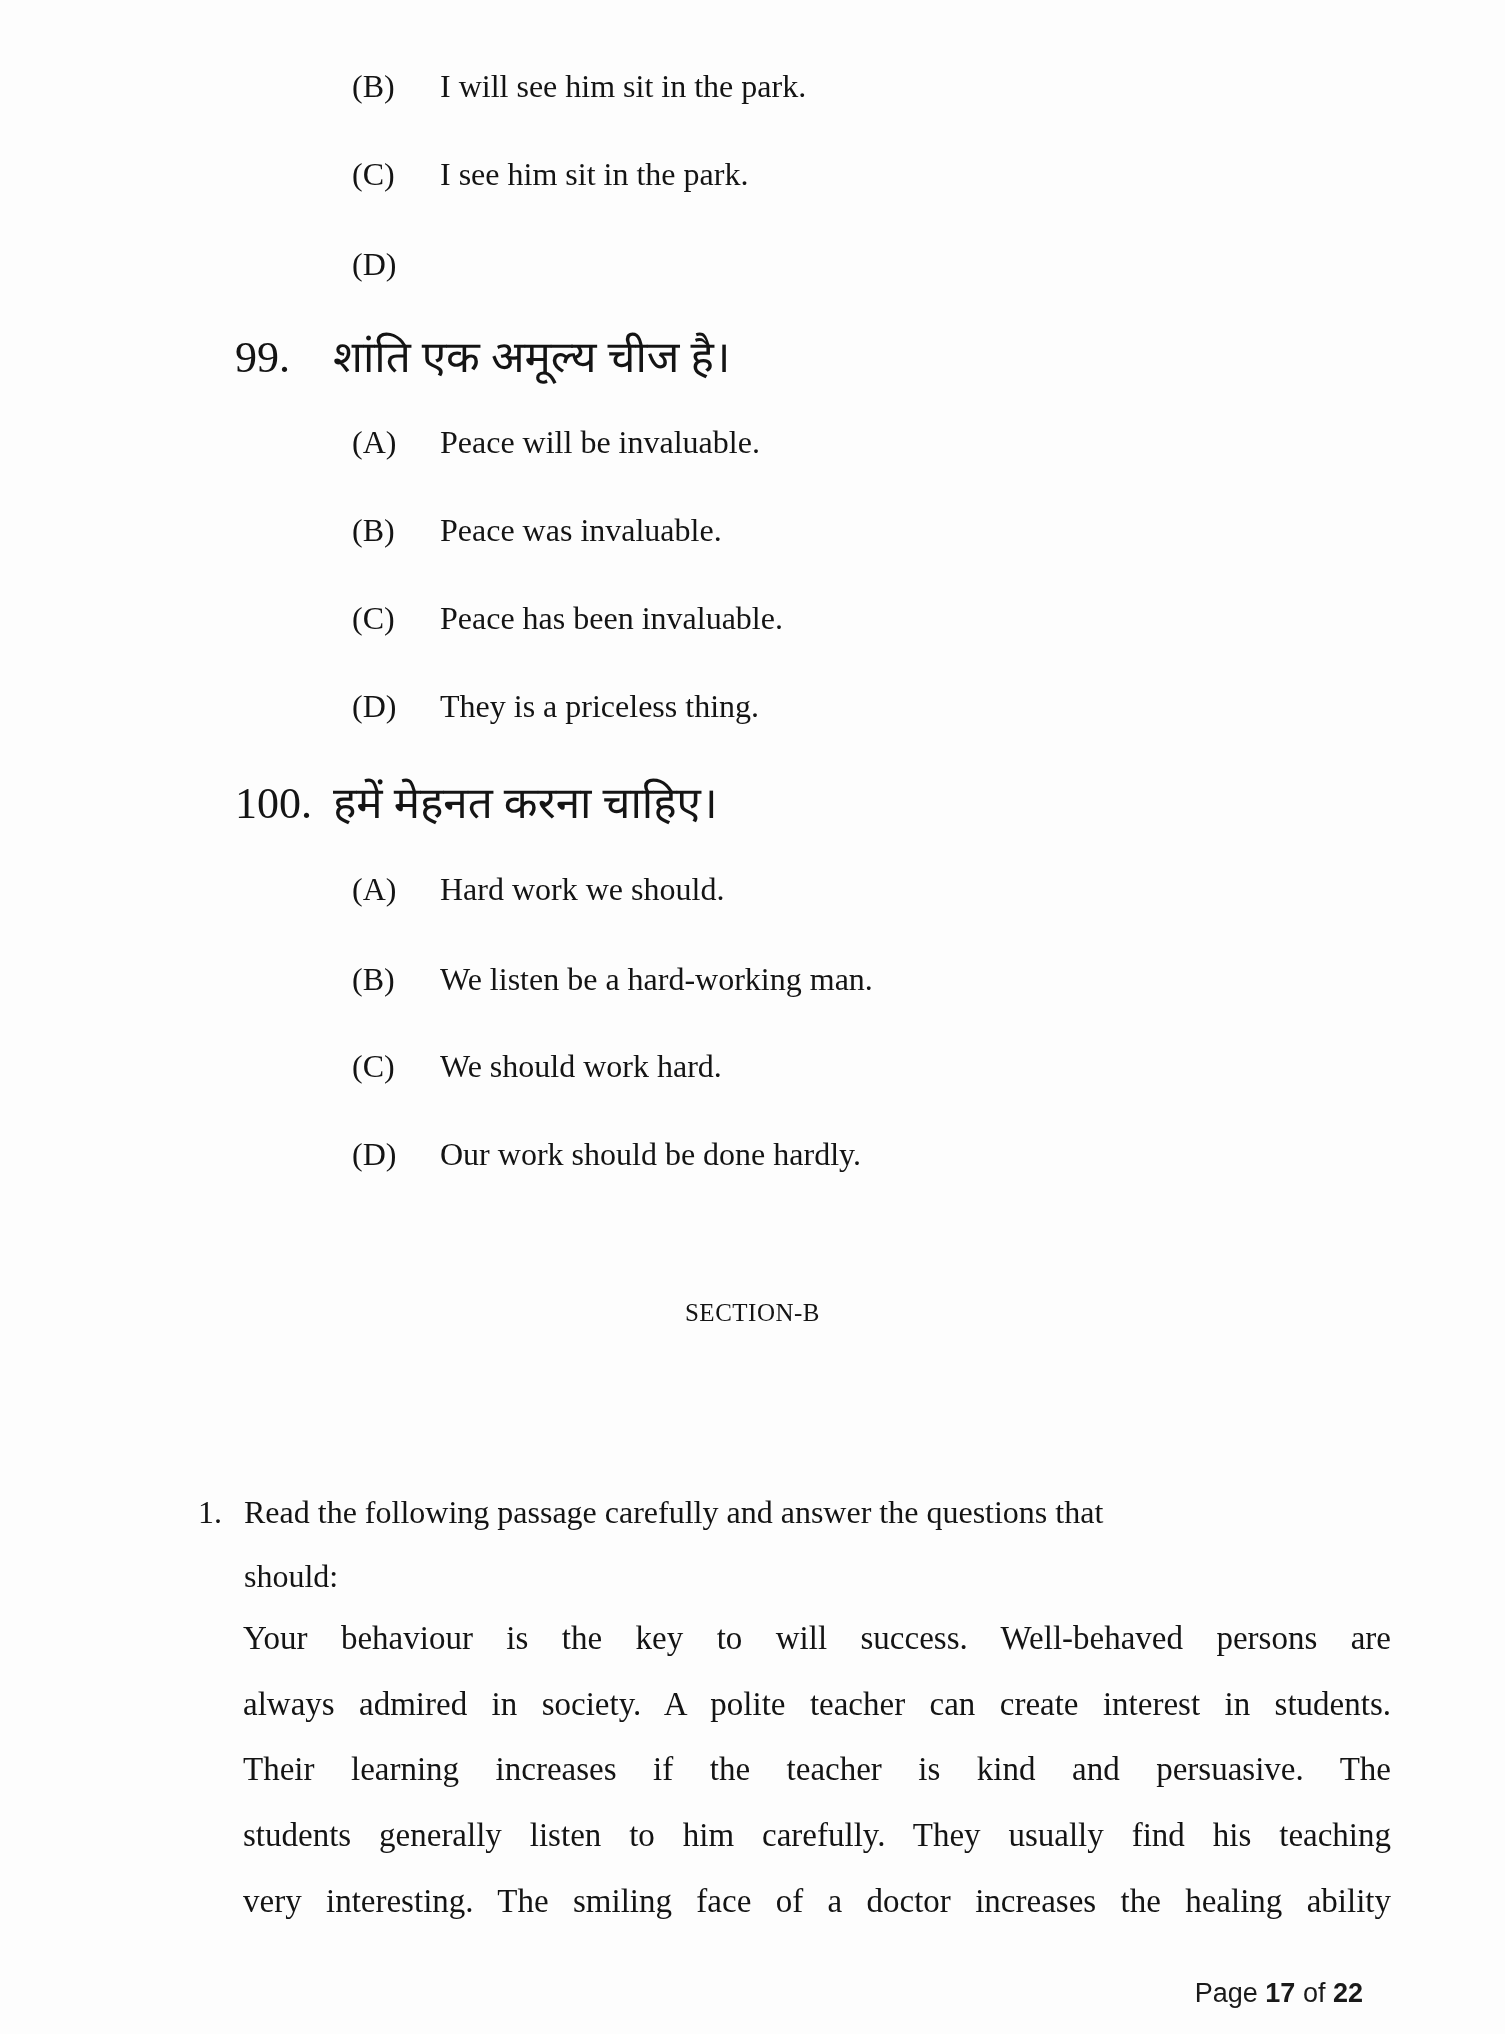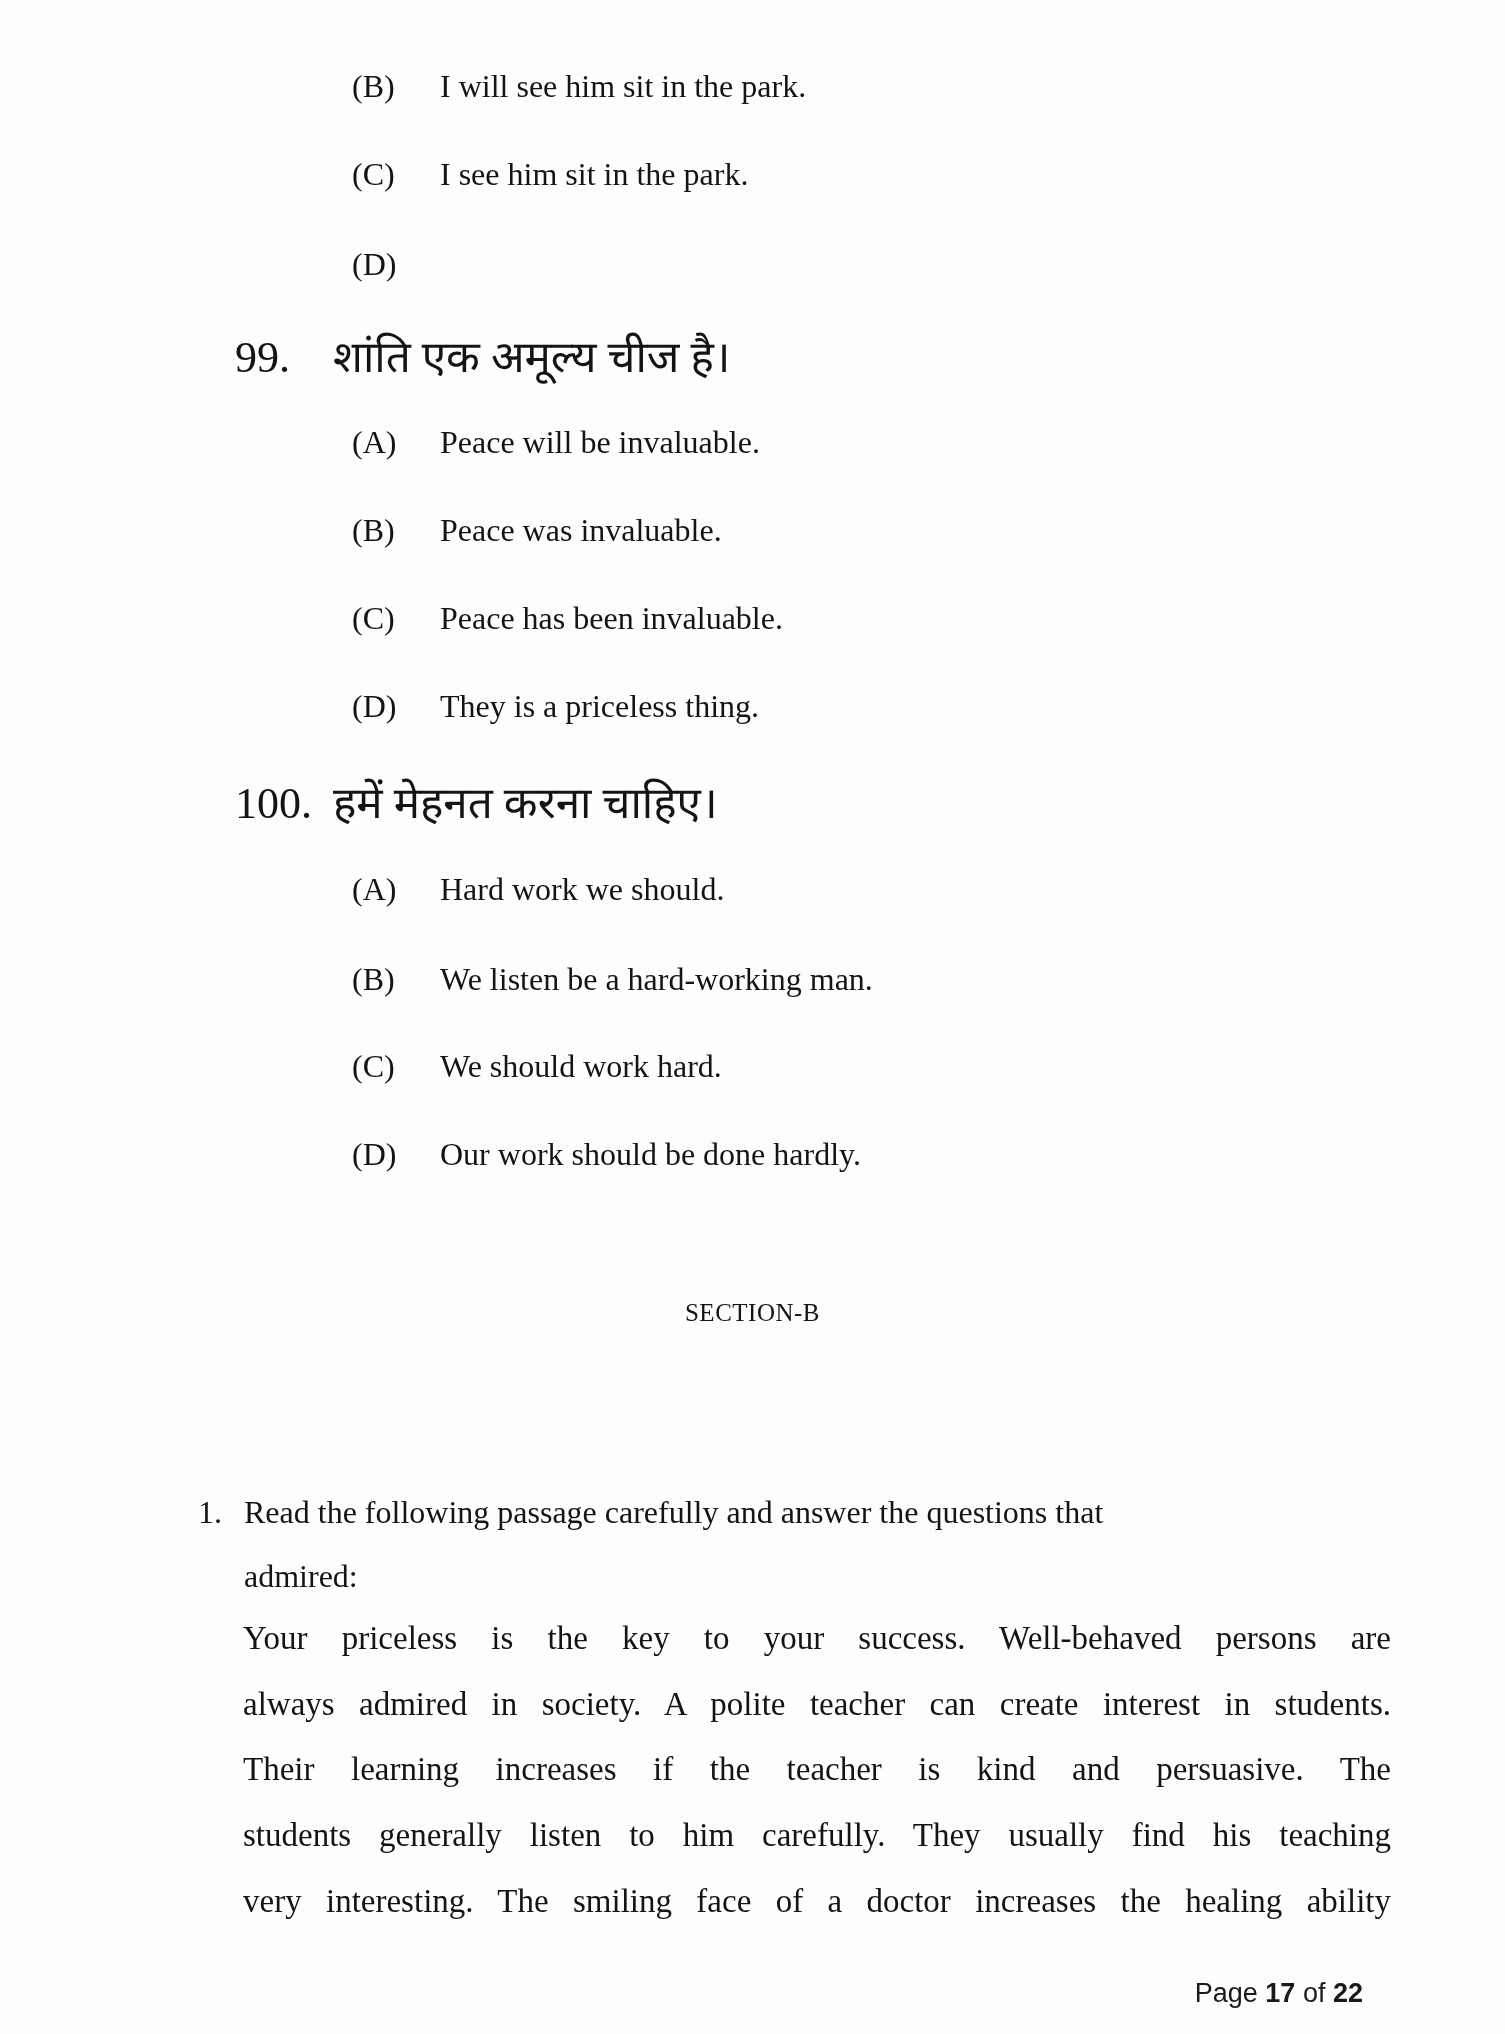--- a/index.html
+++ b/index.html
@@ -148,26 +148,26 @@
     <span class="opt-label">(D)</span>
     <span>Our work should be done hardly.</span>
   </div>
 
   <div class="abs section-title" style="top:1299px">SECTION-B</div>
 
   <div class="abs instr-row" style="top:1480px">
     <span class="instr-num">1.</span>
     <span class="instr-lines">
       <span style="display:block">Read the following passage carefully and answer the questions that</span>
-      <span style="display:block">admired:</span>
+      <span style="display:block">should:</span>
     </span>
   </div>
 
   <div class="abs passage" style="top:1606px">
-    <div class="passage-line">Your priceless is the key to your success. Well-behaved persons are</div>
+    <div class="passage-line">Your behaviour is the key to will success. Well-behaved persons are</div>
     <div class="passage-line">always admired in society. A polite teacher can create interest in students.</div>
     <div class="passage-line">Their learning increases if the teacher is kind and persuasive. The</div>
     <div class="passage-line">students generally listen to him carefully. They usually find his teaching</div>
     <div class="passage-line">very interesting. The smiling face of a doctor increases the healing ability</div>
   </div>
 
   <div class="abs footer">
     <span>Page</span>
     <b>17</b>
     <span>of</span>

